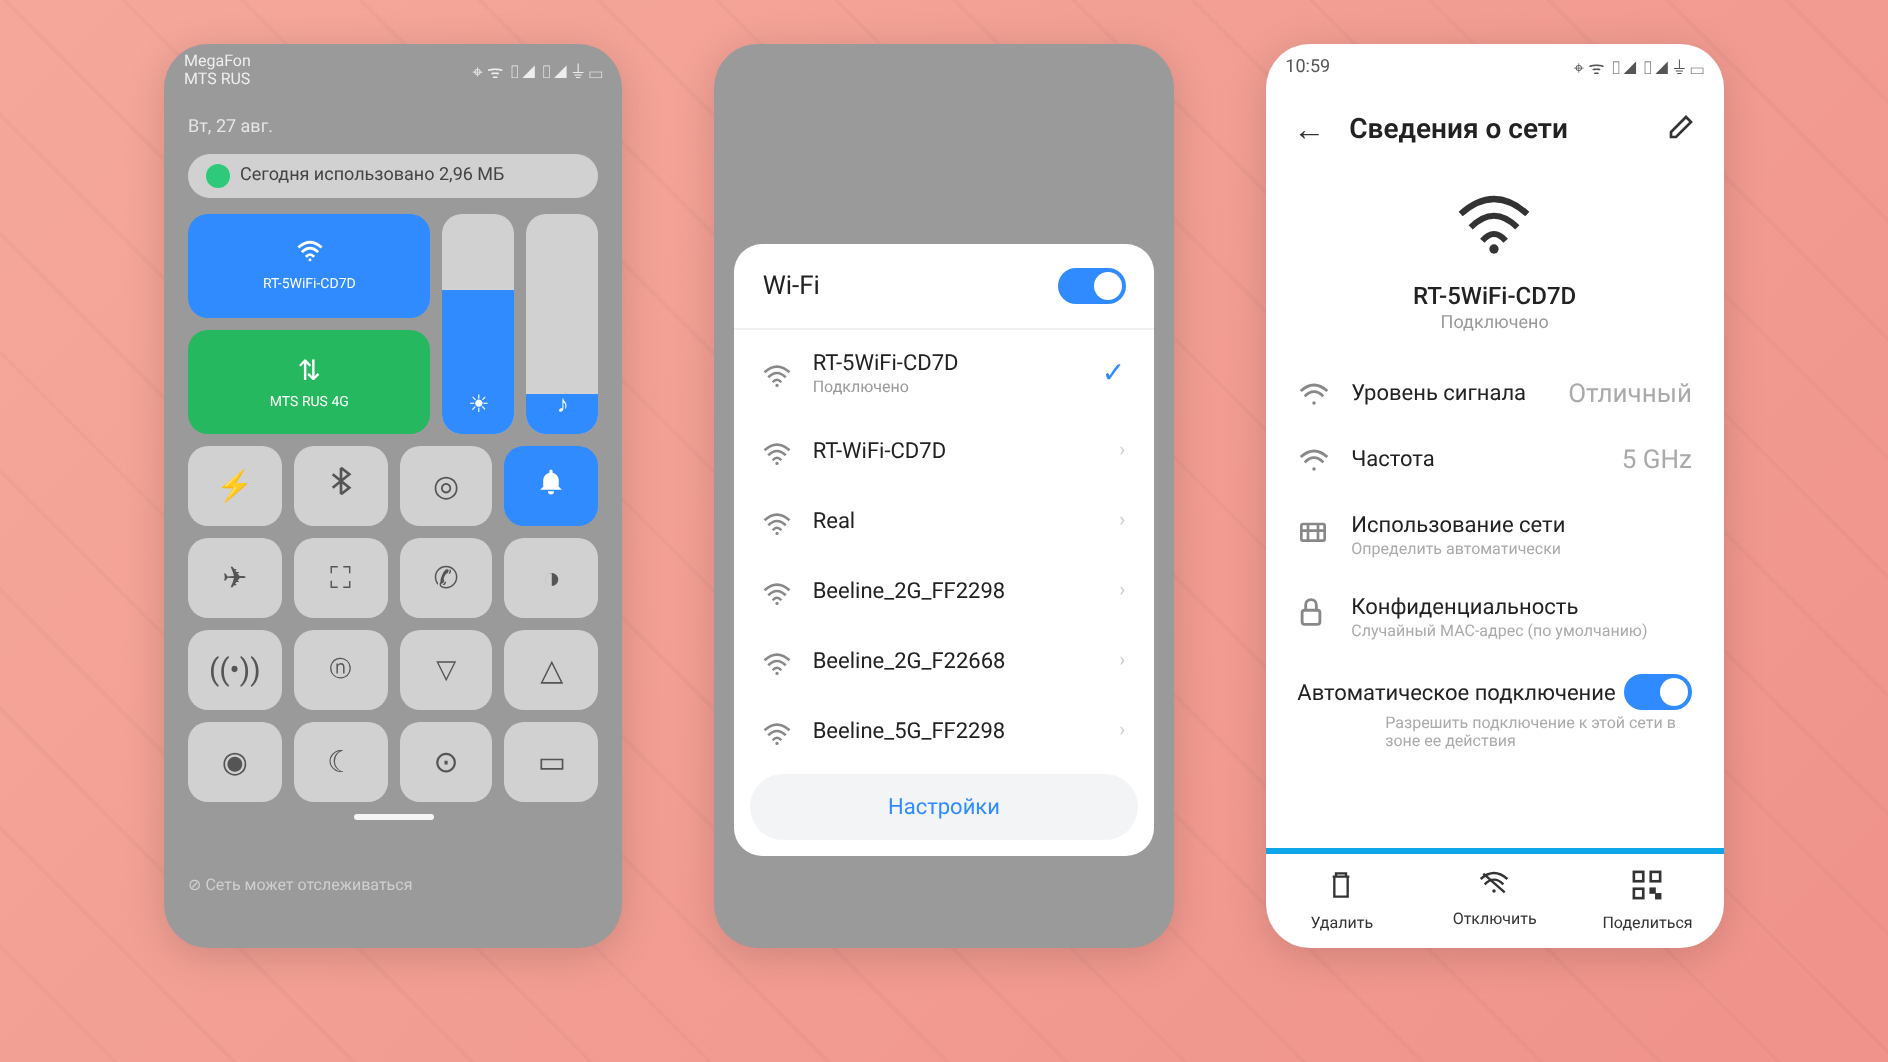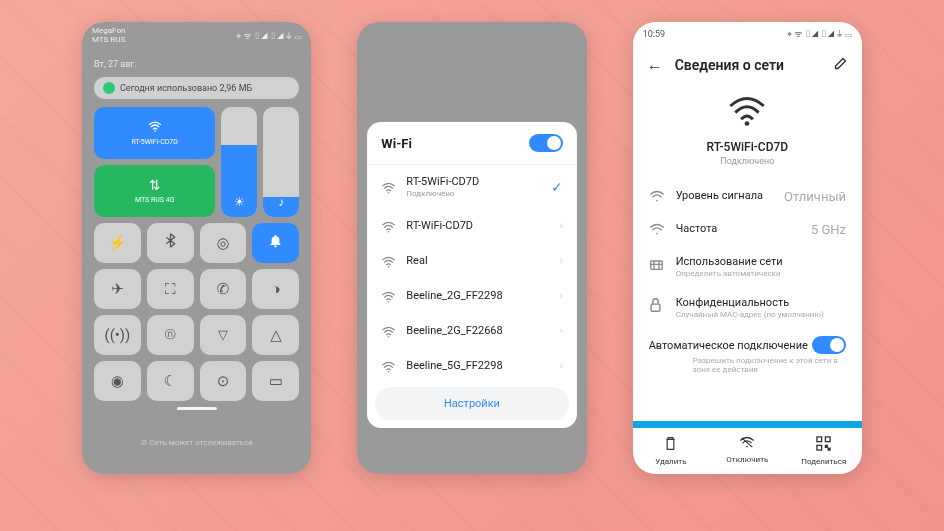--- a/index.html
+++ b/index.html
@@ -30,27 +30,27 @@
   .slider{width:36px;height:110px;border-radius:10px;background:rgba(255,255,255,0.55);position:relative;overflow:hidden;}
   .slider-fill{position:absolute;left:0;right:0;bottom:0;background:#2f8bff;display:flex;align-items:flex-end;justify-content:center;padding-bottom:8px;}
   .slider-icon{color:#fff;font-size:12px;}
   .slider.vol .slider-fill{height:65%;}
   .slider.music .slider-fill{height:18%;}
   .tiles-group{flex:1;display:flex;flex-direction:column;gap:6px;}
   .grid4{display:grid;grid-template-columns:repeat(4,1fr);gap:6px;margin-bottom:6px;}
   .tile{height:40px;border-radius:10px;background:rgba(255,255,255,0.55);display:flex;align-items:center;justify-content:center;color:#555;font-size:15px;}
   .tile.blue{background:#2f8bff;color:#fff;}
   .p1-handle{width:40px;height:3px;background:#fff;border-radius:2px;margin:6px auto 0;opacity:.9;}
-  .p1-footer{text-align:center;font-size:8px;color:#ddd;margin-top:28px;opacity:.8;}
+  .p1-footer{font-size:8px;color:#ddd;margin-top:28px;opacity:.8;}
   
   
   .p2-blur-top{height:100px;}
   .p2-card{margin:0 10px;background:#fff;border-radius:14px;overflow:hidden;}
   .p2-header{display:flex;justify-content:space-between;align-items:center;padding:12px 14px;border-bottom:1px solid #f0f0f0;}
-  .p2-title{font-weight:700;font-size:13px;color:#222;}
+  .p2-title{font-weight:400;font-size:13px;color:#222;}
   .toggle{width:34px;height:18px;border-radius:10px;background:#2f8bff;position:relative;}
   .toggle::after{content:"";position:absolute;right:2px;top:2px;width:14px;height:14px;border-radius:50%;background:#fff;}
   .net-row{display:flex;align-items:center;padding:10px 14px;gap:10px;position:relative;}
   .net-icon{width:15px;height:15px;color:#888;flex-shrink:0;}
   .net-info{flex:1;}
   .net-name{font-size:11px;color:#222;}
   .net-sub{font-size:8px;color:#999;margin-top:1px;}
   .net-end{color:#2f8bff;font-size:14px;flex-shrink:0;}
   .net-chev{color:#ccc;font-size:10px;flex-shrink:0;}
   .p2-settings{text-align:center;padding:10px;margin:4px 8px 8px;background:#f3f4f6;border-radius:18px;font-size:11px;color:#2f8bff;}
@@ -67,21 +67,21 @@
   .p3-item{display:flex;align-items:flex-start;gap:11px;padding:9px 16px;}
   .p3-item-icon{width:16px;color:#888;flex-shrink:0;margin-top:1px;display:flex;}
   .p3-item-body{flex:1;}
   .p3-item-label{font-size:11px;color:#222;}
   .p3-item-sub{font-size:8px;color:#aaa;margin-top:1px;}
   .p3-item-val{font-size:13px;color:#aaa;text-align:left;flex-shrink:0;}
   .p3-auto{padding:8px 16px 2px;}
   .p3-auto-row{display:flex;justify-content:space-between;align-items:center;}
   .p3-auto-label{font-size:11px;color:#222;}
   .p3-auto-sub{font-size:8px;color:#aaa;margin-top:2px;max-width:150px;margin-left:44px;}
-  .p3-actions{display:flex;border-top:7px solid #0ea5e9;margin-top:auto;justify-content:flex-end;}
+  .p3-actions{display:flex;border-top:3px solid #0ea5e9;margin-top:auto;justify-content:flex-end;}
   .p3-action{flex:1;text-align:center;padding:8px 0;}
   .p3-action-icon{font-size:14px;color:#333;}
   .p3-action-label{font-size:8px;color:#333;margin-top:3px;}
 </style>
 </head>
 <body>
 
 <div class="bg-pattern"></div>
 <div class="screens">
 

